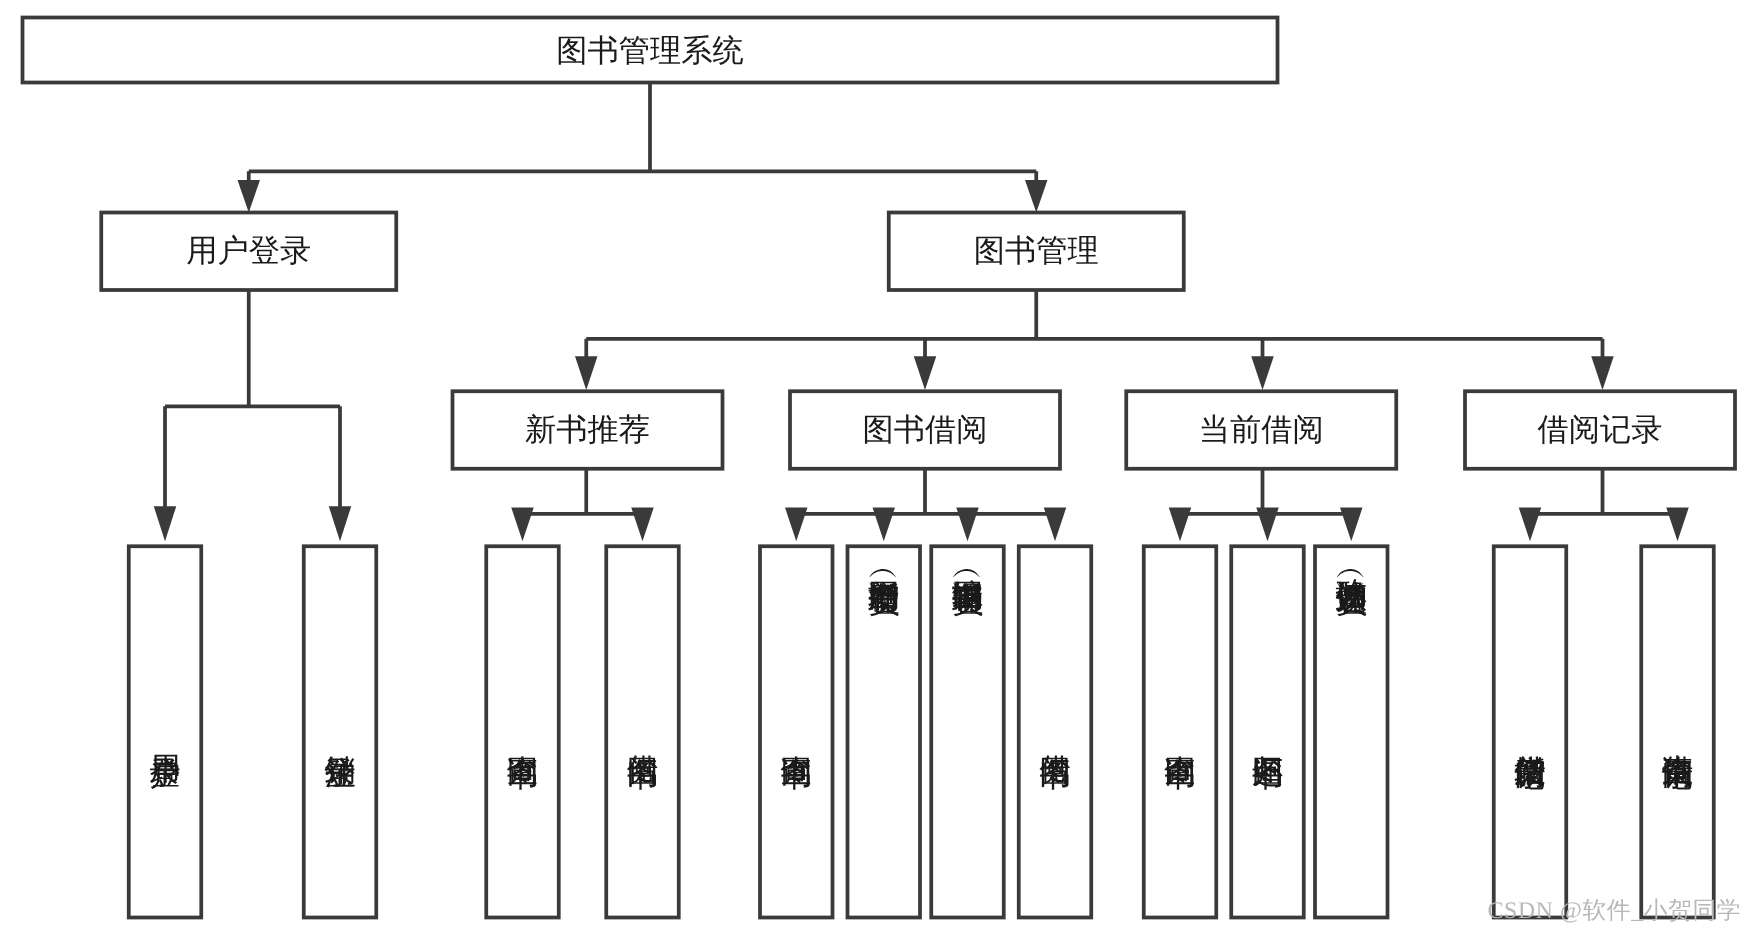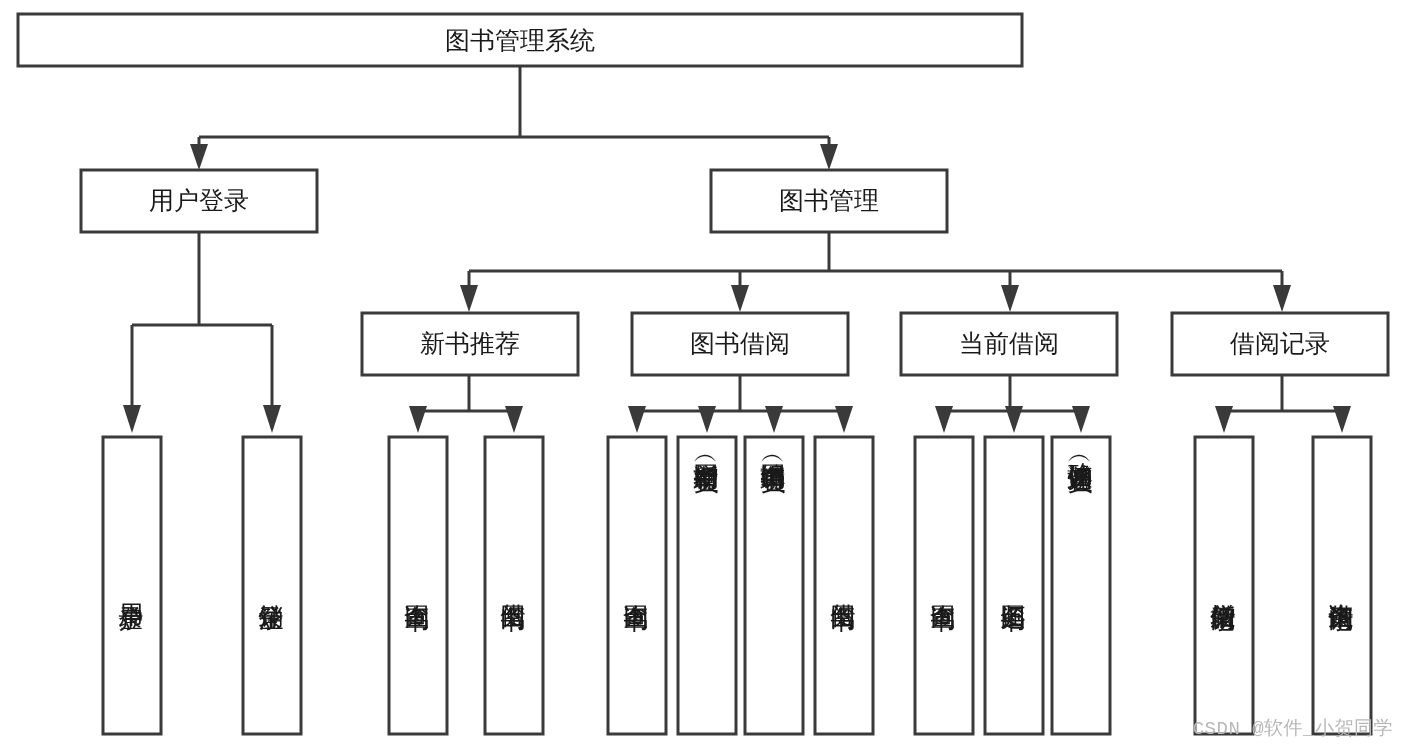--- a/index.html
+++ b/index.html
@@ -58,21 +58,21 @@
     letter-spacing: 1px;
     white-space: nowrap;
     font-family: "Liberation Sans", "DejaVu Sans", sans-serif;
   }
   .watermark {
     position: absolute;
     right: 12px;
     bottom: 6px;
     font-size: 19px;
     color: #b8b8b8;
-    font-family: Liberation Mono, monospace;
+    font-family: Liberation Serif, serif;
     letter-spacing: 0.5px;
     white-space: nowrap;
   }
 </style>
 </head>
 <body>
 
 <svg id="diagram" viewBox="0 0 1405 747">
 
   <g>

